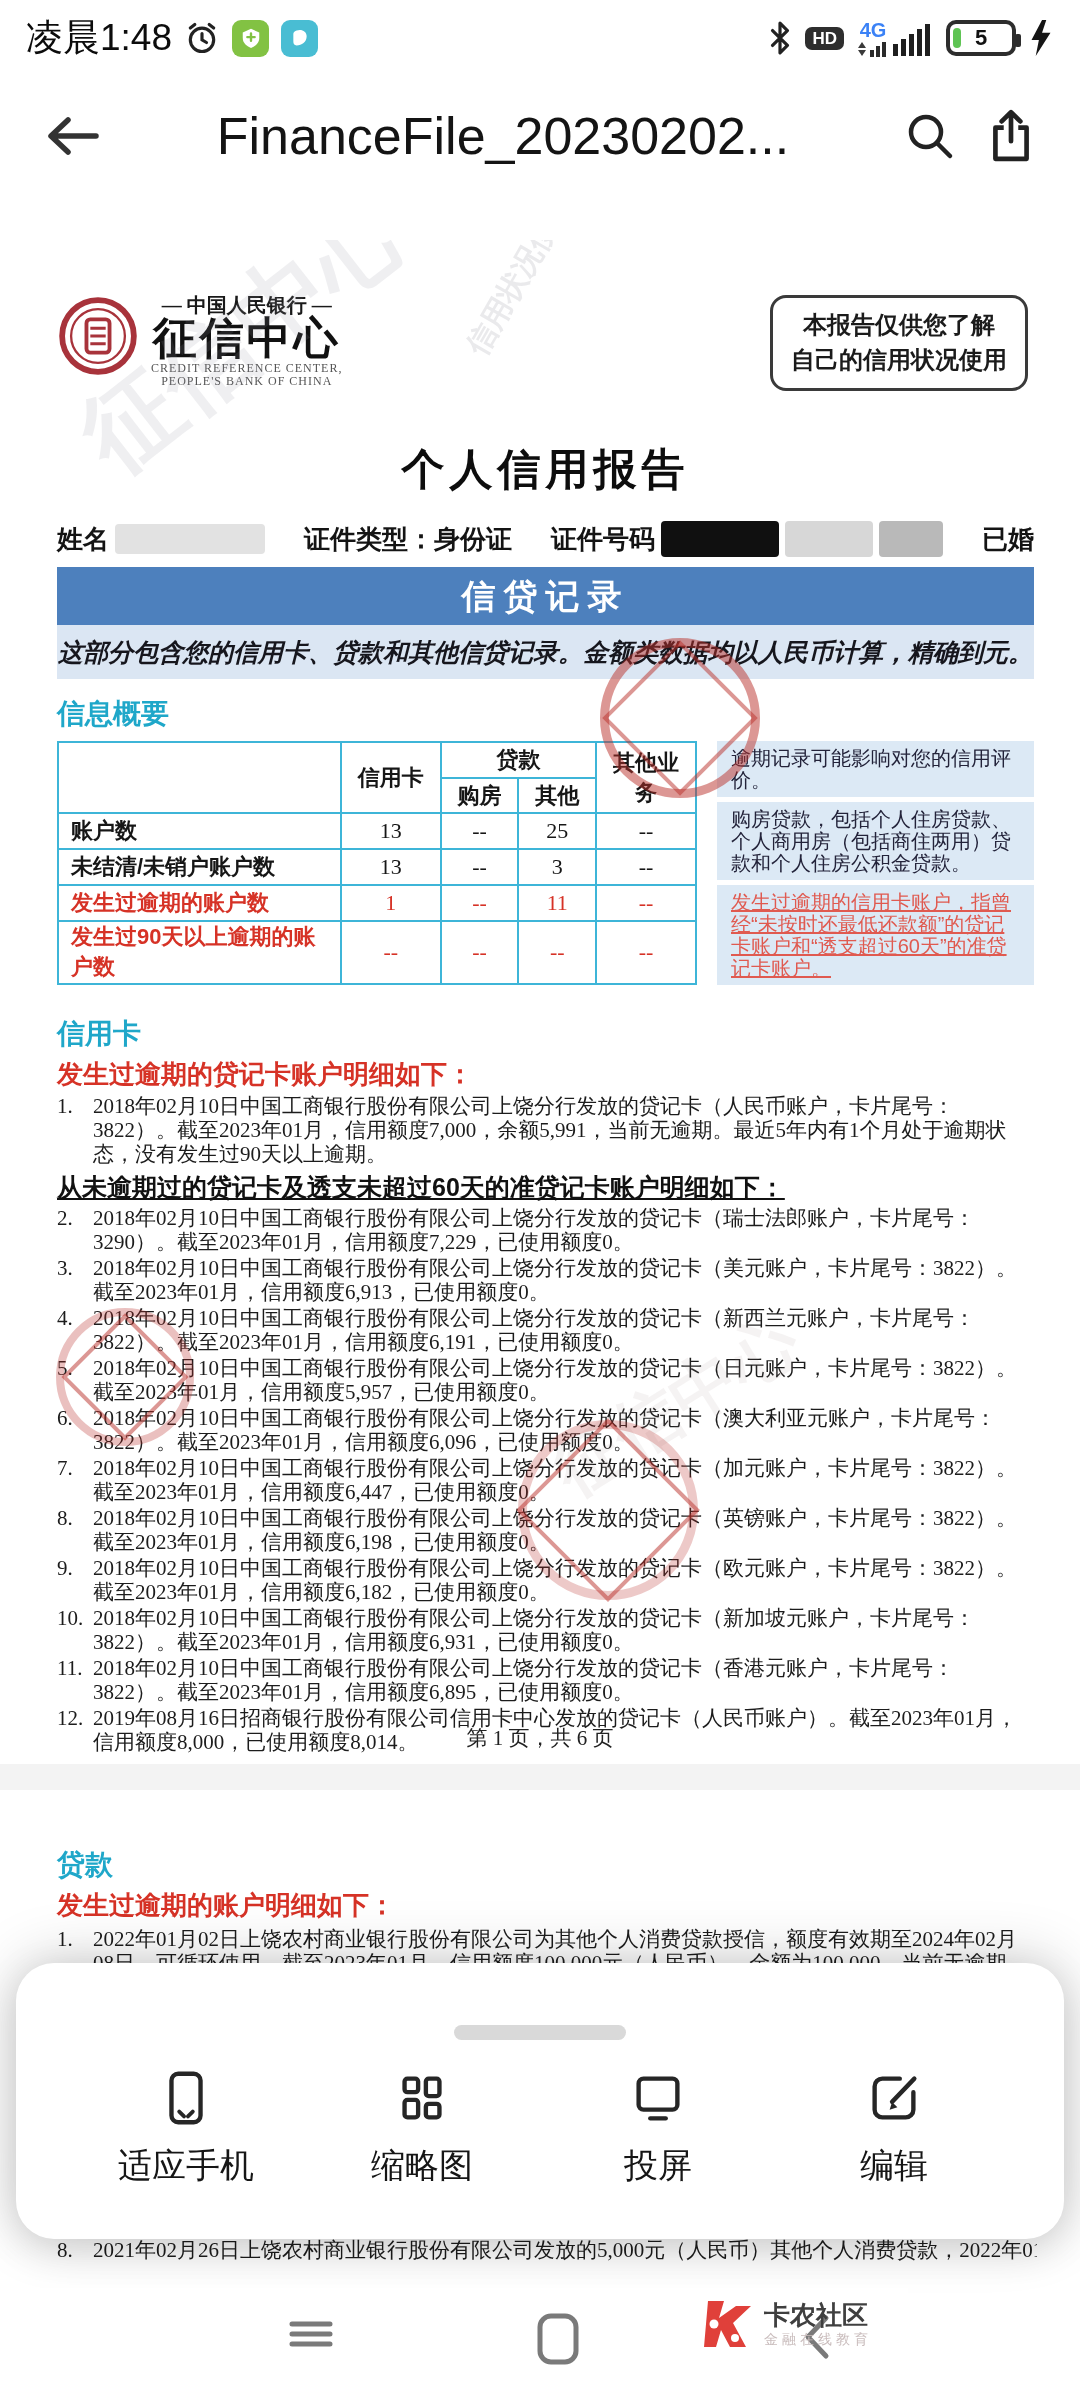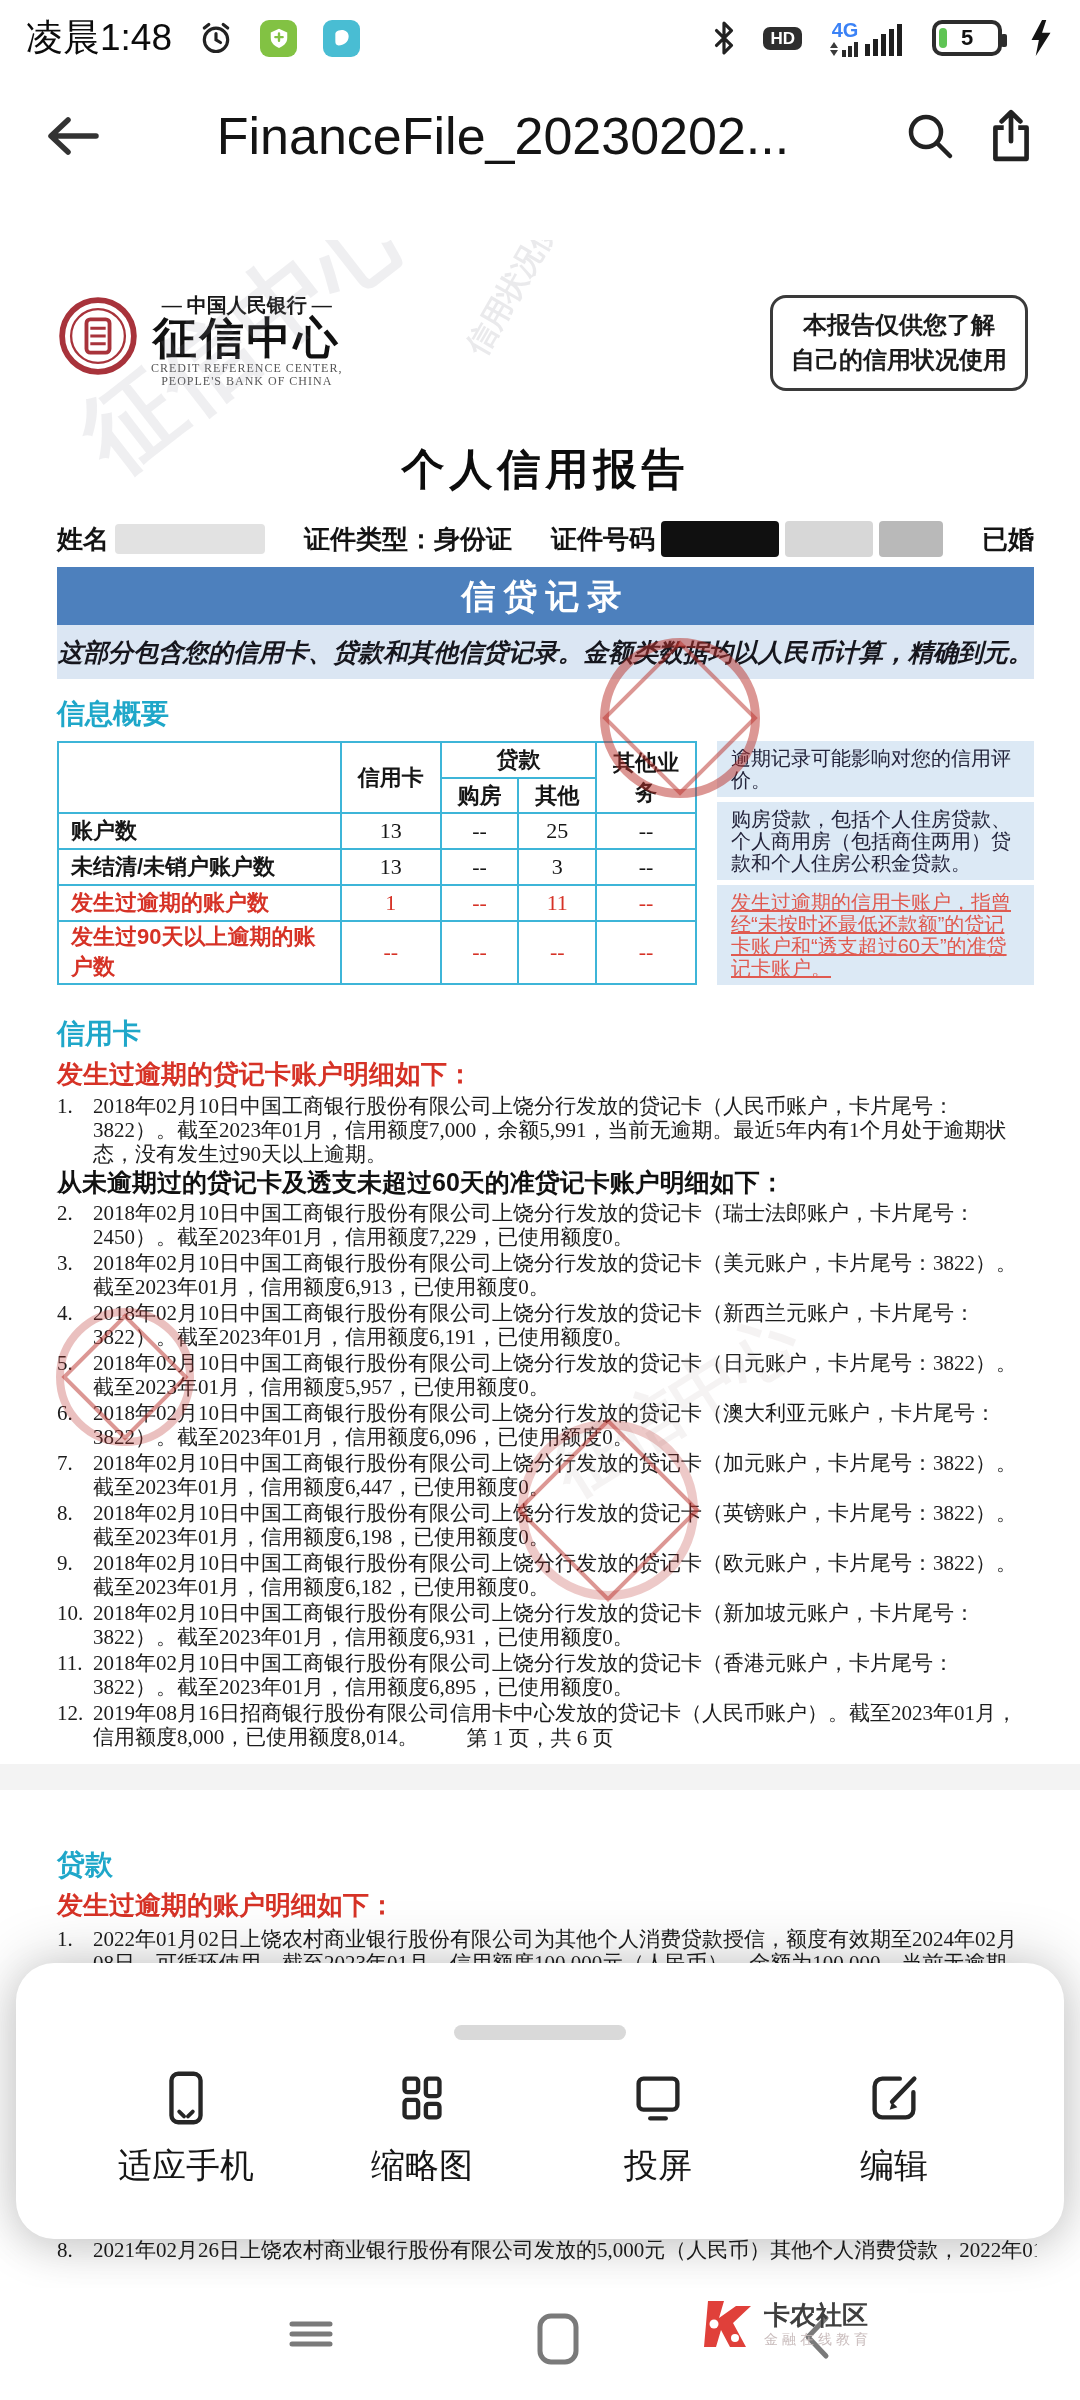--- a/index.html
+++ b/index.html
@@ -3,21 +3,21 @@
 <meta charset="utf-8">
 <style>
   html,body{margin:0;padding:0;}
   body{width:1080px;height:2400px;position:relative;overflow:hidden;background:#fff;
        font-family:"Liberation Sans",sans-serif;color:#111;}
   svg{display:block;}
 
   
   .status-bar{position:absolute;top:0;left:0;width:1080px;height:76px;display:flex;
     align-items:center;justify-content:space-between;padding:0 26px;box-sizing:border-box;}
-  .sb-left,.sb-right{display:flex;align-items:center;gap:26px;}
+  .sb-left,.sb-right{display:flex;align-items:center;gap:12px;}
   .sb-time{font-size:37px;color:#0c0c0c;letter-spacing:0;}
   .app-chip{width:37px;height:37px;border-radius:9px;display:flex;align-items:center;justify-content:center;
     color:#fff;font-weight:bold;font-size:22px;}
   .chip-green{background:#82c243;}
   .chip-teal{background:#49bdd3;}
   .hd-badge{background:#2e2e2e;color:#fff;font-weight:800;font-size:17px;border-radius:7px;
     padding:3px 7px;line-height:1;}
   .signal-wrap{display:flex;align-items:flex-end;gap:2px;}
   .signal-left{display:flex;flex-direction:column;align-items:center;line-height:1;}
   .net-label{font-size:20px;font-weight:600;color:#3b82f6;}
@@ -76,21 +76,21 @@
   table.sum th{font-weight:bold;}
   table.sum td.lbl{text-align:left;font-weight:bold;padding-left:12px;}
   table.sum td.val{font-family:"Liberation Serif",serif;}
   tr.red td{color:#d63226;}
   .notes{display:flex;flex-direction:column;gap:5px;flex:1;}
   .note{background:#dce9f5;padding:6px 14px;font-size:20px;line-height:22px;color:#23233a;
     display:flex;align-items:center;flex:1;box-sizing:border-box;}
   .note.red{color:#e05a50;text-decoration:underline;}
 
   .sub-red{font-size:26px;font-weight:bold;color:#d63226;margin-top:4px;}
-  .sub-black{font-size:25px;font-weight:bold;color:#111;}
+  .sub-black{font-size:25px;font-weight:bold;color:#111;margin-top:5px;text-decoration:underline;}
   .cc-gap{margin-top:30px;}
   .doc-item{display:flex;margin-top:2px;font-family:"Liberation Serif","DejaVu Serif",serif;
     font-size:21px;line-height:24px;color:#1c1c1c;}
   .doc-item .num{width:36px;flex:none;}
   .doc-item .txt{flex:1;}
   .page-footer{position:absolute;bottom:12px;left:0;width:100%;text-align:center;
     font-family:"Liberation Serif",serif;font-size:21px;color:#222;}
 
   
   .page-sep{position:absolute;top:1764px;left:0;width:1080px;height:26px;background:#f3f3f3;}
@@ -320,21 +320,21 @@
 
   <div class="doc-item">
     <span class="num">1.</span>
     <span class="txt">2018年02月10日中国工商银行股份有限公司上饶分行发放的贷记卡（人民币账户，卡片尾号：3822）。截至2023年01月，信用额度7,000，余额5,991，当前无逾期。最近5年内有1个月处于逾期状态，没有发生过90天以上逾期。</span>
   </div>
 
   <div class="sub-black">从未逾期过的贷记卡及透支未超过60天的准贷记卡账户明细如下：</div>
 
   <div class="doc-item">
     <span class="num">2.</span>
-    <span class="txt">2018年02月10日中国工商银行股份有限公司上饶分行发放的贷记卡（瑞士法郎账户，卡片尾号：2450）。截至2023年01月，信用额度7,229，已使用额度0。</span>
+    <span class="txt">2018年02月10日中国工商银行股份有限公司上饶分行发放的贷记卡（瑞士法郎账户，卡片尾号：3290）。截至2023年01月，信用额度7,229，已使用额度0。</span>
   </div>
   <div class="doc-item">
     <span class="num">3.</span>
     <span class="txt">2018年02月10日中国工商银行股份有限公司上饶分行发放的贷记卡（美元账户，卡片尾号：3822）。截至2023年01月，信用额度6,913，已使用额度0。</span>
   </div>
   <div class="doc-item">
     <span class="num">4.</span>
     <span class="txt">2018年02月10日中国工商银行股份有限公司上饶分行发放的贷记卡（新西兰元账户，卡片尾号：3822）。截至2023年01月，信用额度6,191，已使用额度0。</span>
   </div>
   <div class="doc-item">

